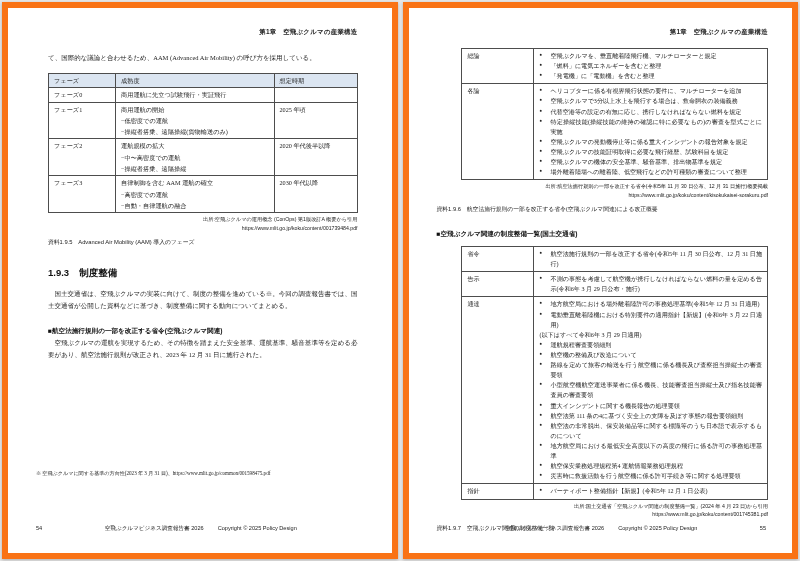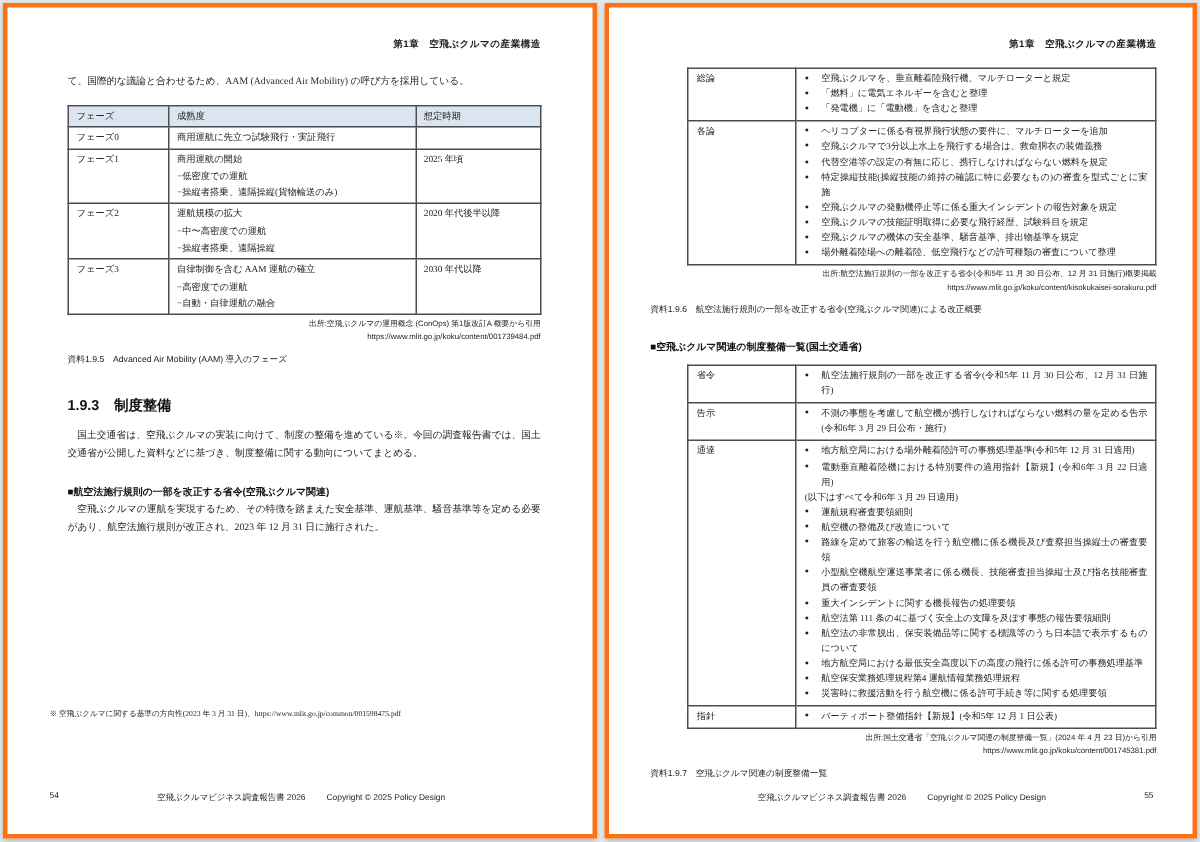--- a/index.html
+++ b/index.html
@@ -7,21 +7,21 @@
     width:800px;height:561px;overflow:hidden;
     background:#e7e7e7;
     font-family:"Liberation Serif","DejaVu Serif",serif;
     color:#1c1c1c;
     -webkit-font-smoothing:antialiased;
   }
   .spread{display:flex;gap:5px;padding:2px;}
   .page{
     position:relative;box-sizing:border-box;
     width:444px;height:557px;background:#ffffff;
-    border:3px solid #f97316;
+    border:6px solid #f97316;
     box-shadow:0 1px 3px rgba(0,0,0,0.25);
   }
   .page-inner{position:relative;height:100%;box-sizing:border-box;}
   .p54 .page-inner{padding:20px 34px 0 40px;}
   .p55 .page-inner{padding:20px 24px 0 28px;}
 
   .chapter-header{
     text-align:right;
     font-family:"Liberation Sans","DejaVu Sans",sans-serif;
     font-weight:bold;font-size:6.4px;letter-spacing:.3px;color:#222;

